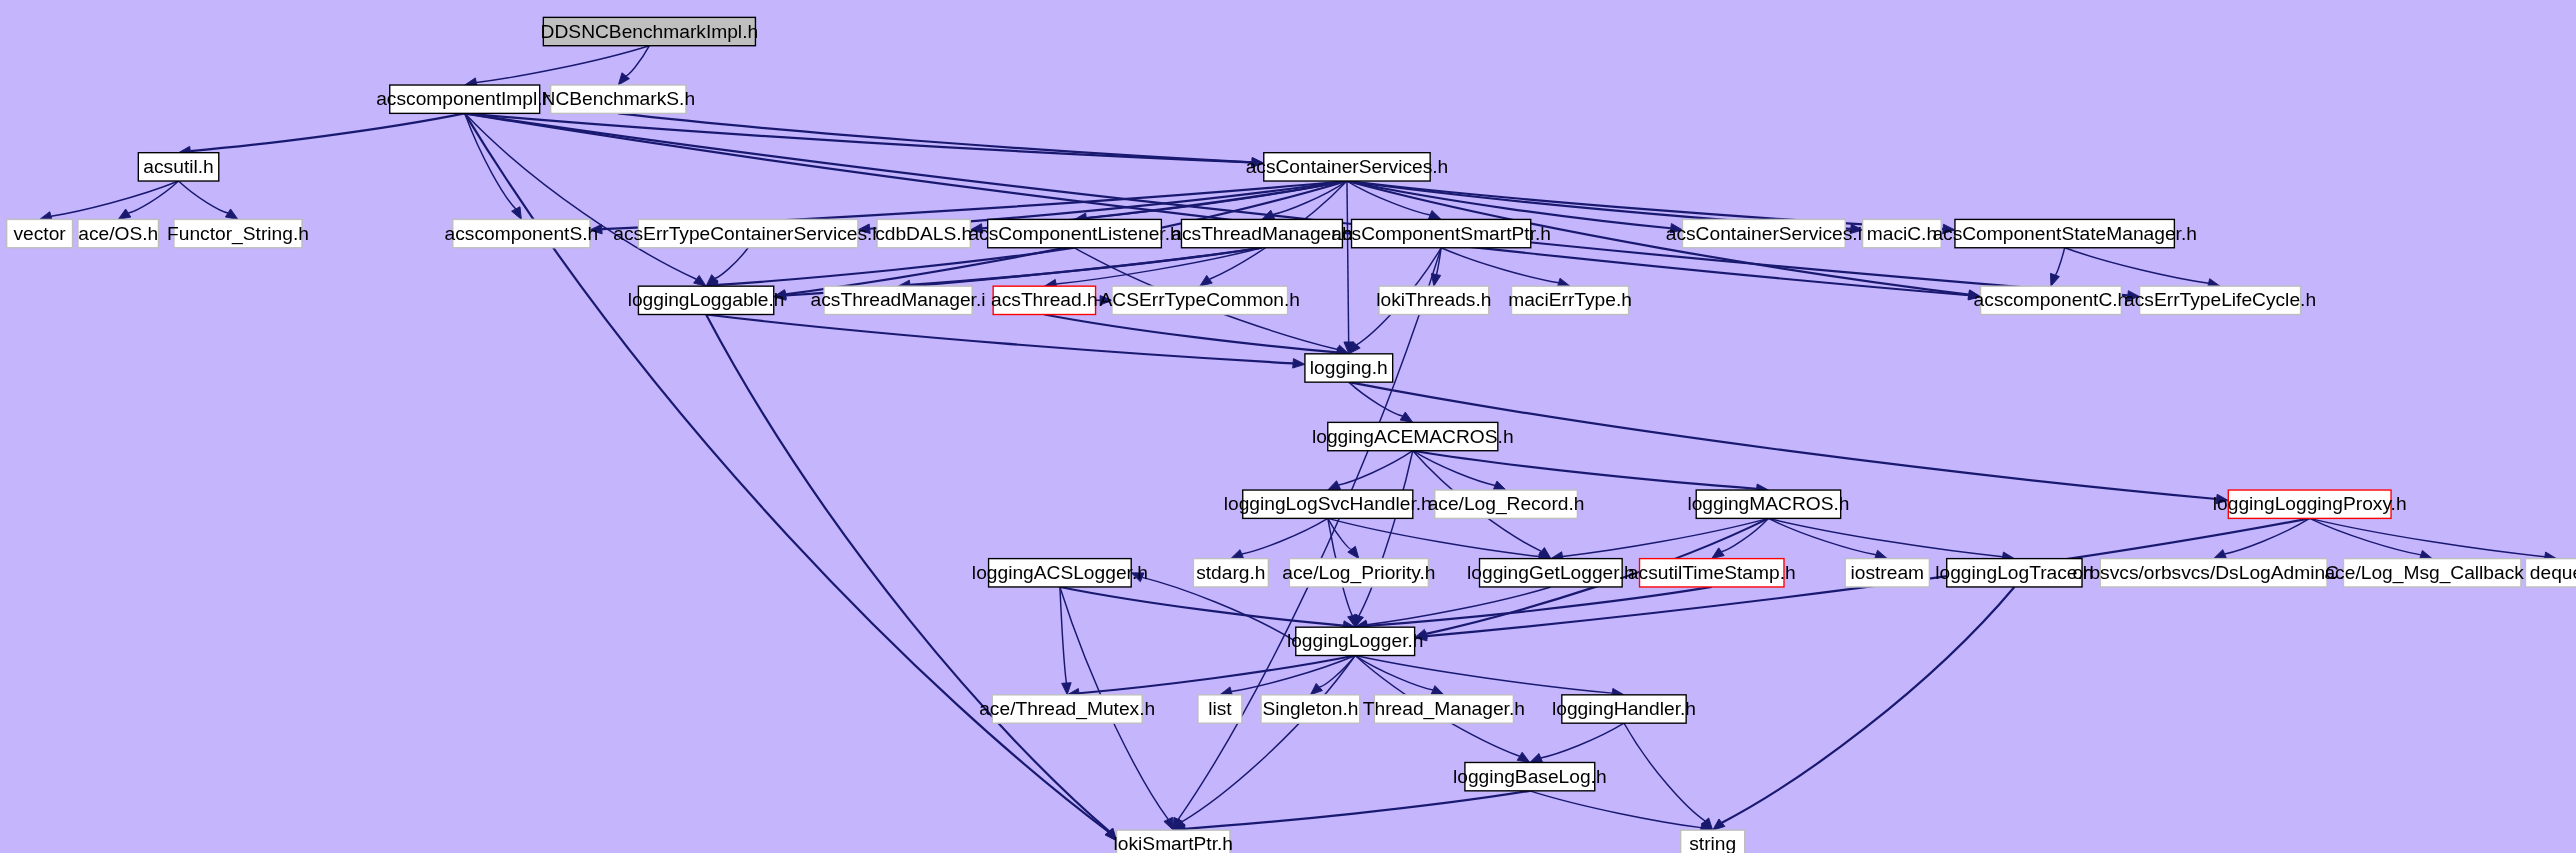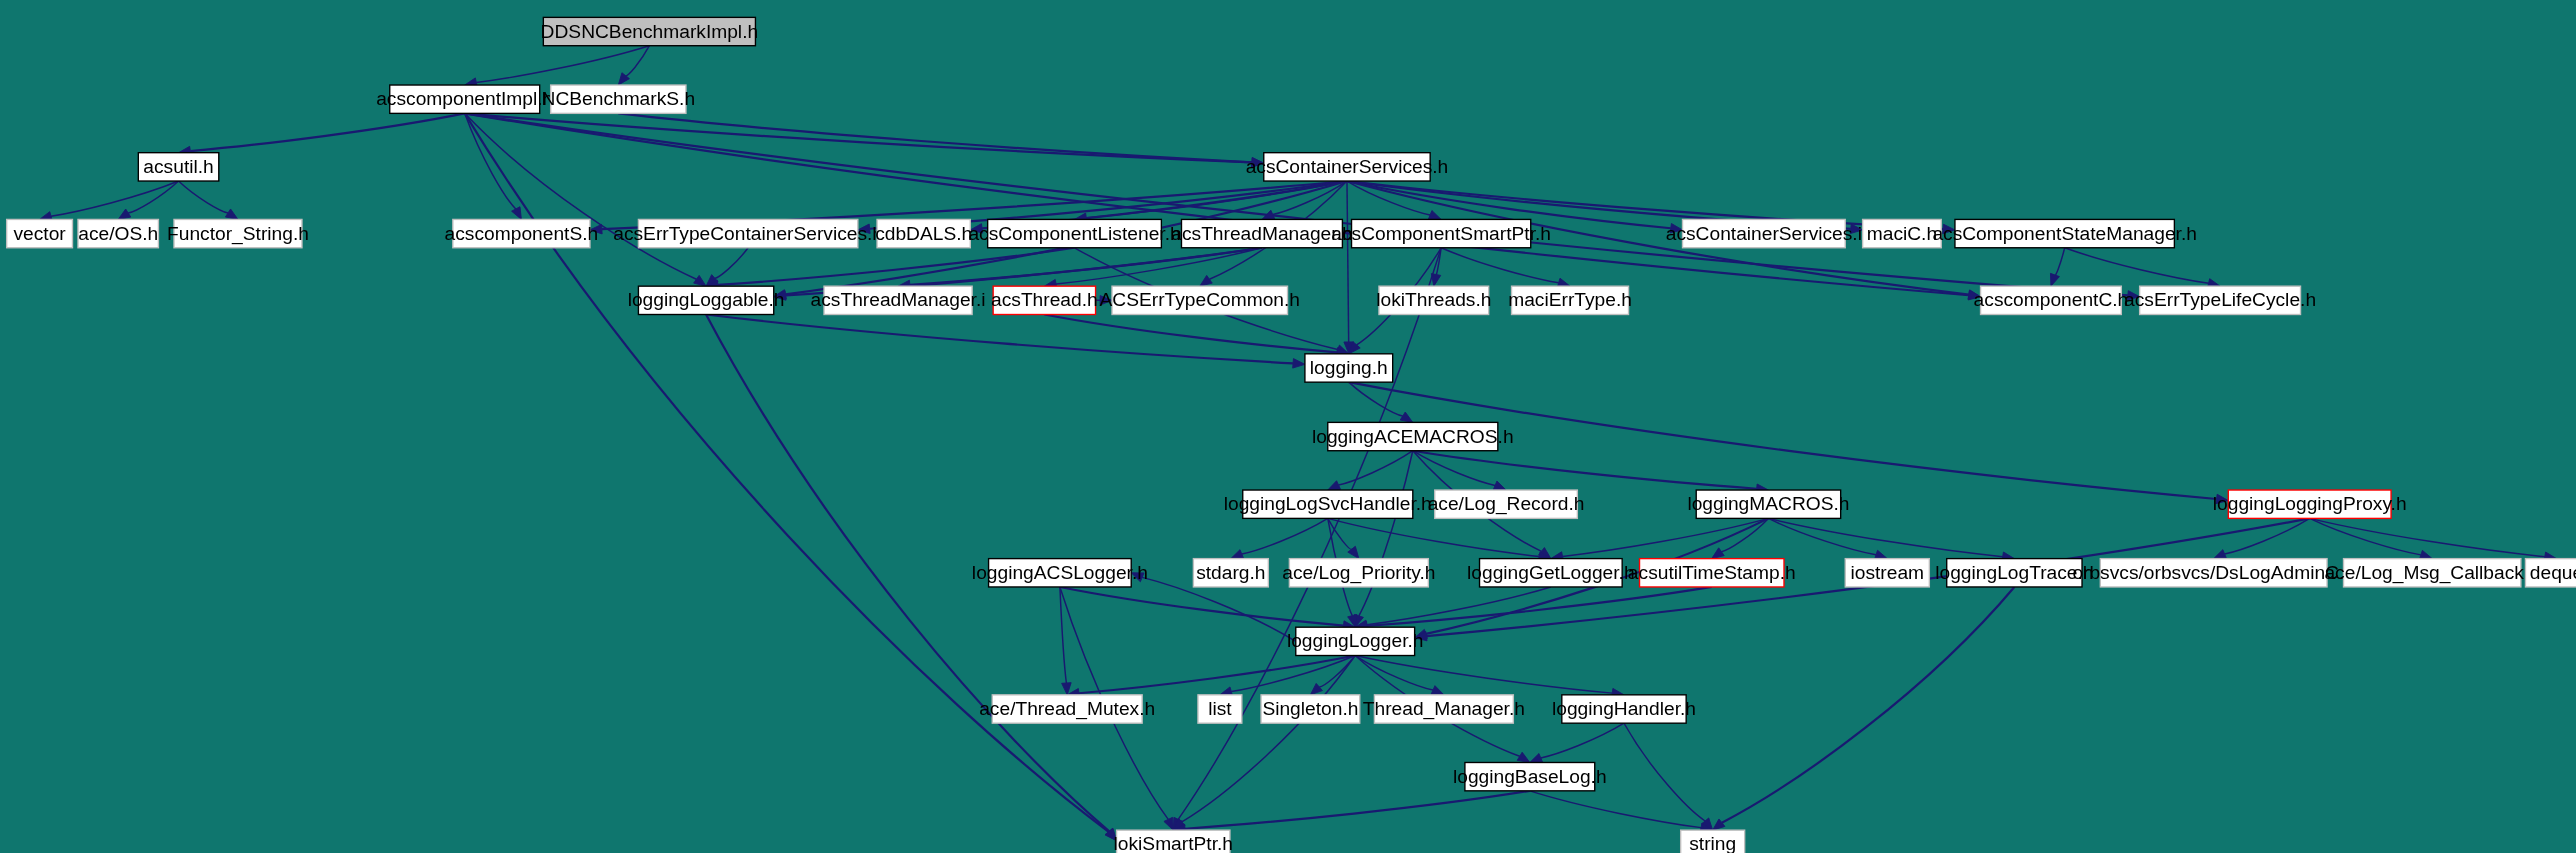--- a/index.html
+++ b/index.html
@@ -1,17 +1,17 @@
 <!DOCTYPE html>
 <html style="font-size:14.6px"><head>
 <meta charset="utf-8">
 <style>
   html,body{margin:0;padding:0;background:#ffffff;}
   body{font-family:"Liberation Sans","DejaVu Sans",sans-serif;}
-  #graph-root{position:relative;width:2576px;height:853px;background:#0f766e;overflow:hidden;}
+  #graph-root{position:relative;width:2576px;height:853px;background:#c4b5fd;overflow:hidden;}
   svg{position:absolute;left:0;top:0;width:2576px;height:853px;}
   .node-label{font-size:21px;font-family:"Liberation Sans","DejaVu Sans",sans-serif;fill:#000;dominant-baseline:middle;text-anchor:middle;}
   .edge{fill:none;stroke:#191970;stroke-width:1.6px;}
   .edge-thick{fill:none;stroke:#191970;stroke-width:2.4px;}
   .arrowhead{fill:#191970;stroke:#191970;stroke-width:1px;}
   .nbox{stroke-width:1.5px;}
 </style>
 </head>
 <body>
 

